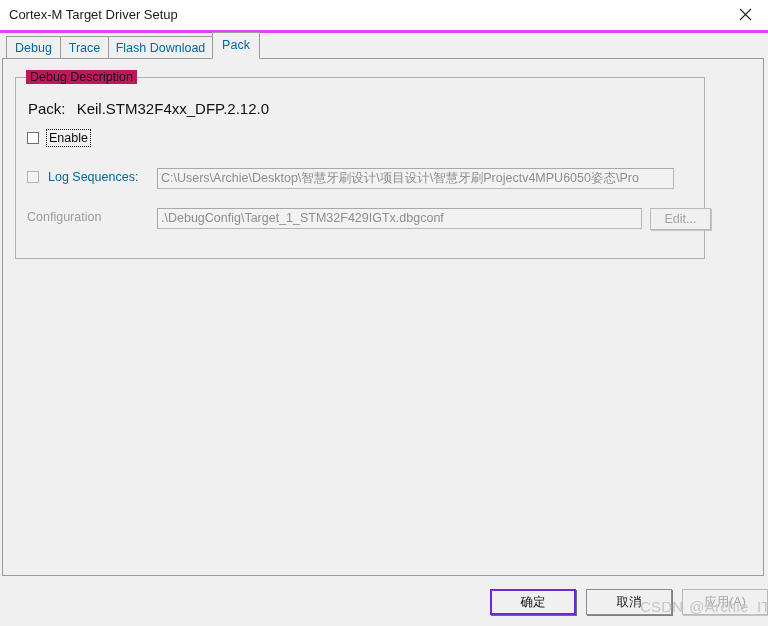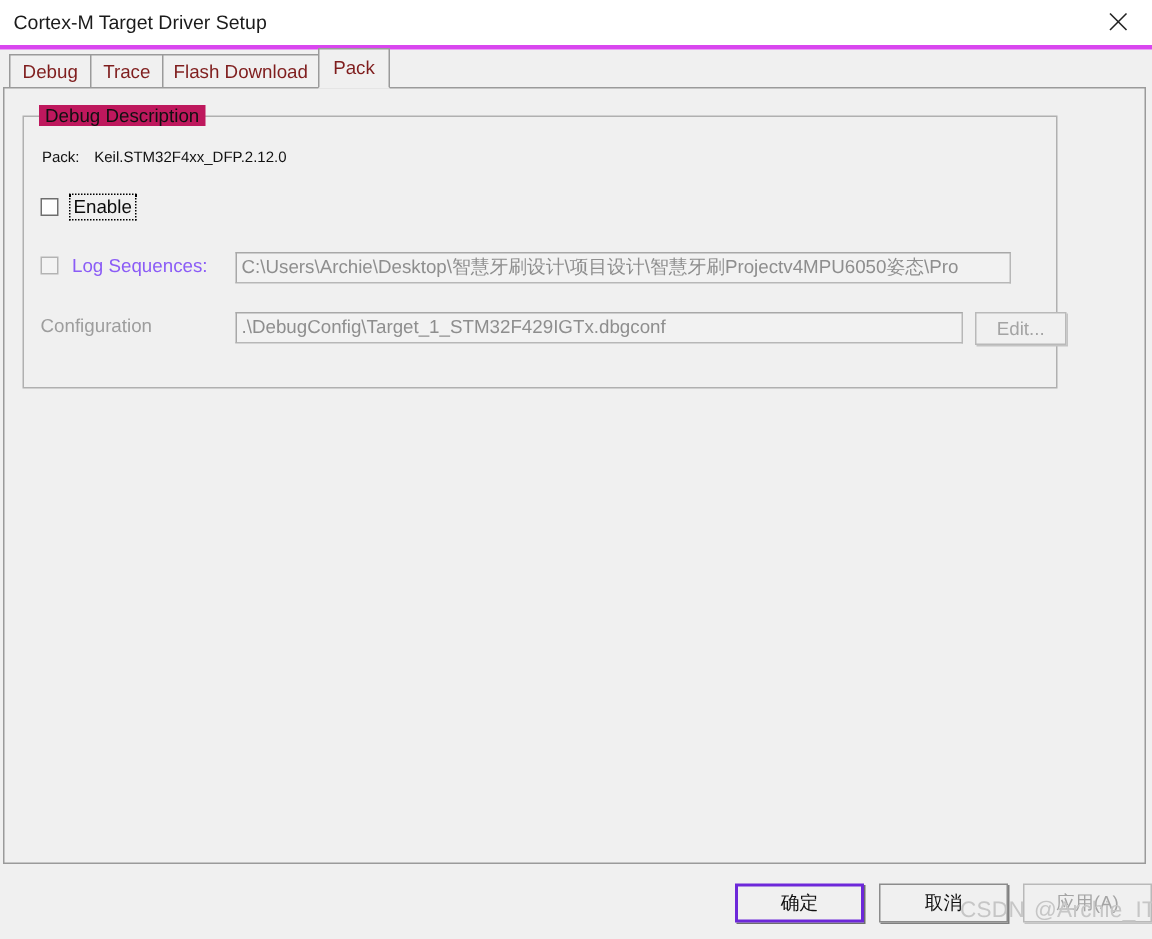--- a/index.html
+++ b/index.html
@@ -57,21 +57,21 @@
   }
   .tab {
     position: absolute;
     top: 5px;
     height: 22px;
     box-sizing: border-box;
     border: 1px solid #9a9a9a;
     border-bottom: none;
     background: #f0f0f0;
     font-size: 12.5px;
-    color: #7f1d1d;
+    color: #0369a1;
     display: flex;
     align-items: center;
     justify-content: center;
     padding: 0 7px;
     white-space: nowrap;
   }
   .tab.selected {
     top: 1px;
     height: 27px;
     background: #f0f0f0;
@@ -112,21 +112,21 @@
     padding: 0 4px;
     font-size: 12.5px;
     color: #101010;
     white-space: nowrap;
   }
 
   .pack-row {
     position: absolute;
     left: 12px;
     top: 22px;
-    font-size: 10px;
+    font-size: 15px;
     color: #111;
     white-space: nowrap;
   }
   .pack-label { margin-right: 7px; }
 
   
   .cb-box {
     display: inline-block;
     width: 12px;
     height: 12px;
@@ -160,21 +160,21 @@
   .logseq-row {
     position: absolute;
     left: 11px;
     top: 92px;
     display: flex;
     align-items: center;
   }
   .logseq-label {
     margin-left: 9px;
     font-size: 12.5px;
-    color: #8b5cf6;
+    color: #0369a1;
     white-space: nowrap;
   }
 
   .config-row {
     position: absolute;
     left: 11px;
     top: 132px;
     display: flex;
     align-items: center;
   }

